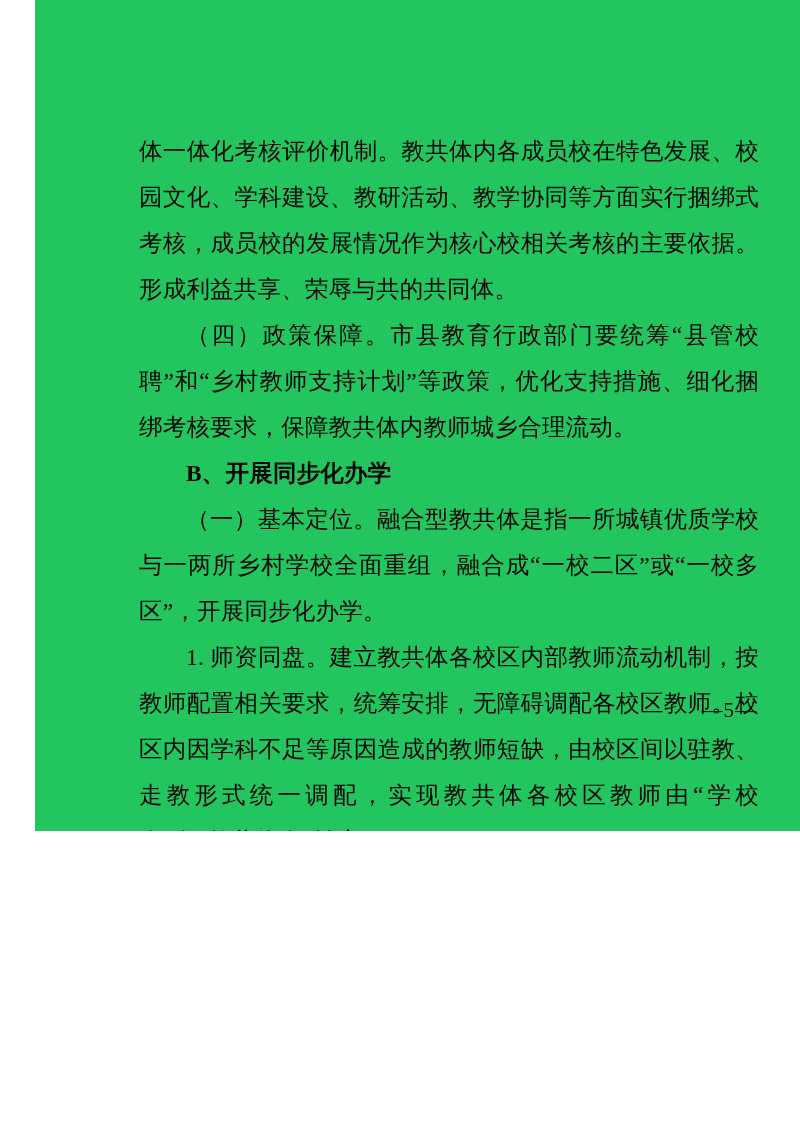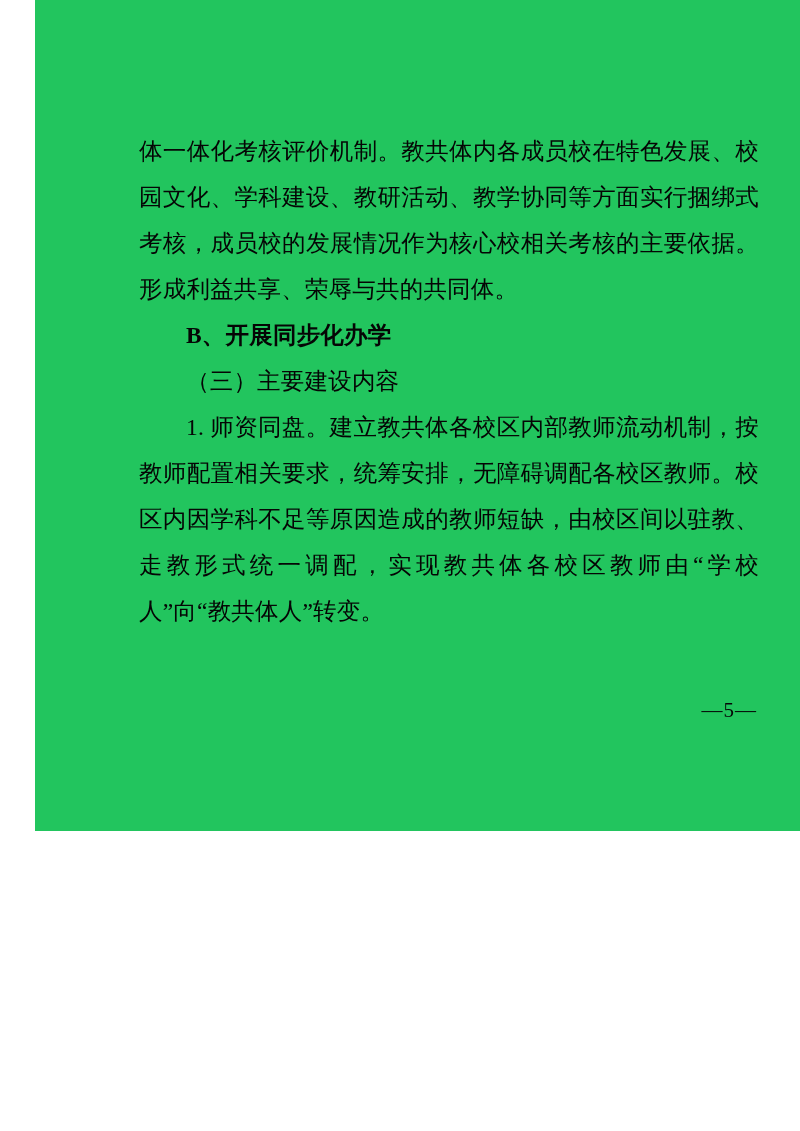--- a/index.html
+++ b/index.html
@@ -49,26 +49,27 @@
 </style>
 </head>
 <body>
 
 <div class="page">
 
   <div class="body-area">
 
     <p class="cont">体一体化考核评价机制。教共体内各成员校在特色发展、校园文化、学科建设、教研活动、教学协同等方面实行捆绑式考核，成员校的发展情况作为核心校相关考核的主要依据。形成利益共享、荣辱与共的共同体。</p>
 
+    <p class="indent">（四）政策保障。市县教育行政部门要统筹“县管校聘”和“乡村教师支持计划”等政策，优化支持措施、细化捆绑考核要求，保障教共体内教师城乡合理流动。</p>
 
     <p class="bold">B、开展同步化办学</p>
 
+    <p class="indent">（一）基本定位。融合型教共体是指一所城镇优质学校与一两所乡村学校全面重组，融合成“一校二区”或“一校多区”，开展同步化办学。</p>
 
 
-    <p class="indent">（三）主要建设内容</p>
 
     <p class="indent">1. 师资同盘。建立教共体各校区内部教师流动机制，按教师配置相关要求，统筹安排，无障碍调配各校区教师。校区内因学科不足等原因造成的教师短缺，由校区间以驻教、走教形式统一调配，实现教共体各校区教师由“学校人”向“教共体人”转变。</p>
 
   </div>
 
   <div class="page-number">—5—</div>
 
 </div>
 
 </body></html>

